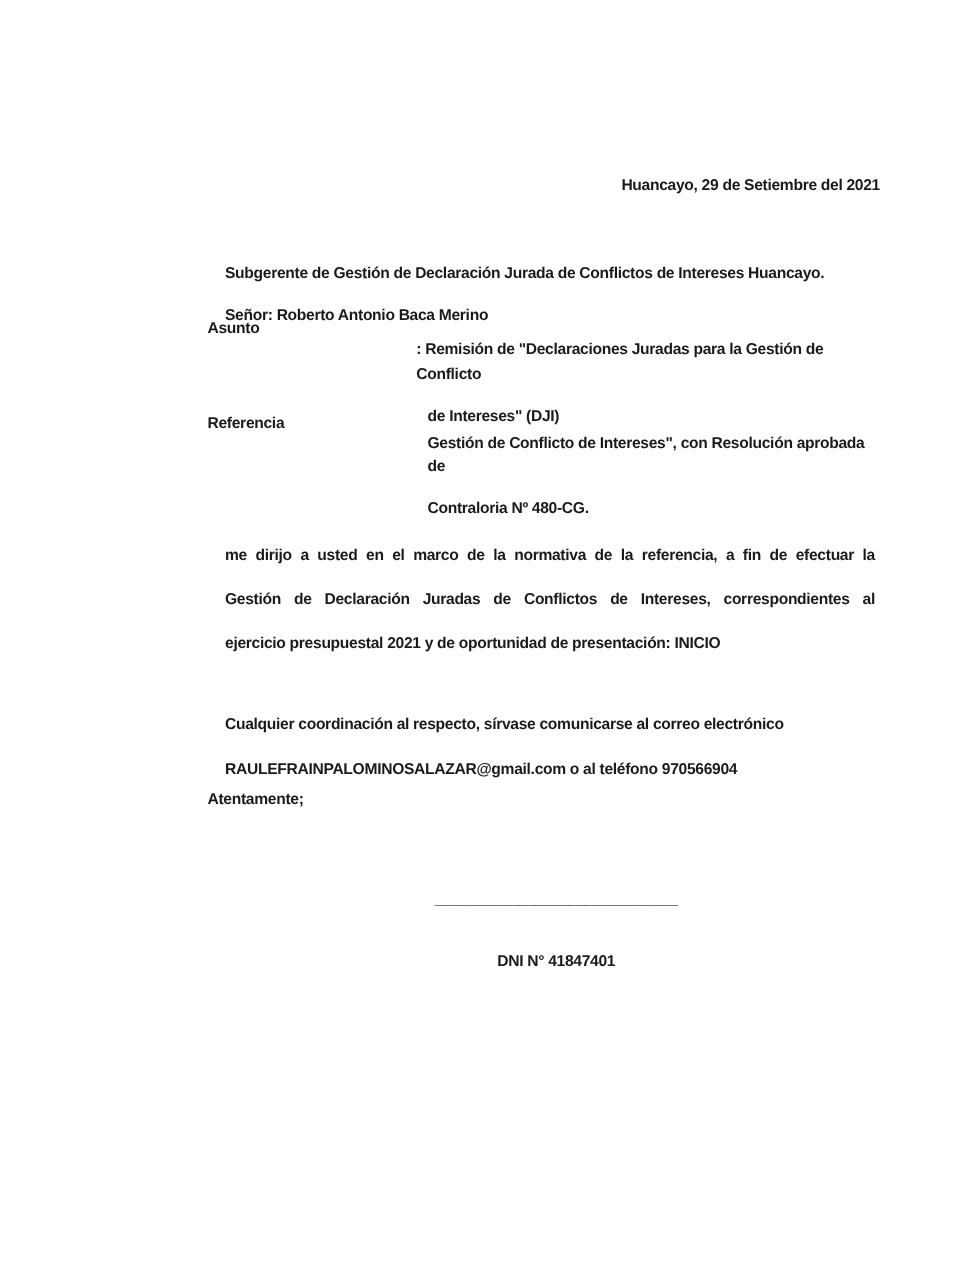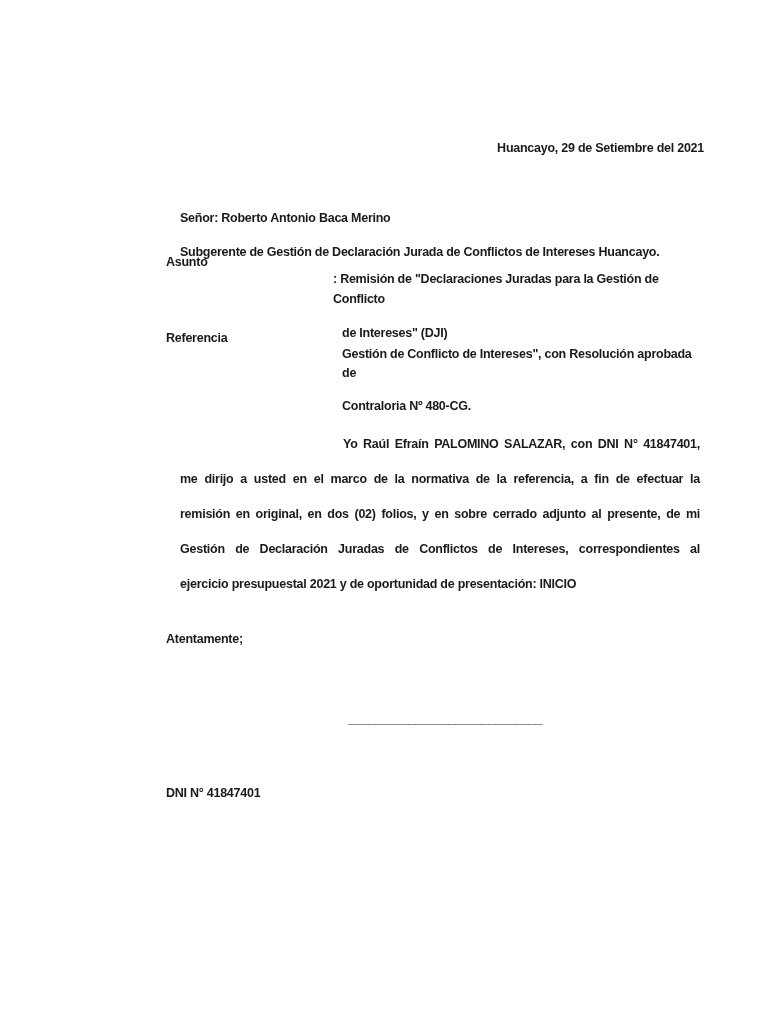--- a/index.html
+++ b/index.html
@@ -38,53 +38,55 @@
 
   
   .contact { top: 498px; left: 110px; width: 548px; line-height: 22px; }
 
   
   .closing { top: 574px; left: 110px; width: 300px; line-height: 18px; }
 
   
   .sig-rule { top: 654px; left: 110px; width: 558px; text-align: center; line-height: 18px; }
   .sig-name { top: 681px; left: 110px; width: 558px; text-align: center; line-height: 18px; }
-  .sig-dni  { top: 728px; left: 110px; width: 558px; line-height: 18px; }
+  .sig-dni  { top: 704px; left: 110px; width: 558px; text-align: center; line-height: 18px; }
 </style>
 </head>
 <body>
 
 <div class="page">
 
   <div class="abs date-line">Huancayo, 29 de Setiembre del 2021</div>
 
   <div class="abs recipient">
+    <div>Subgerente de Gestión de Declaración Jurada de Conflictos de Intereses Huancayo.</div>
     <div>Señor: Roberto Antonio Baca Merino</div>
-    <div>Subgerente de Gestión de Declaración Jurada de Conflictos de Intereses Huancayo.</div>
   </div>
 
   <div class="abs row-label subject-label">Asunto</div>
   <div class="abs row-value subject-value">
     <div>: Remisión de "Declaraciones Juradas para la Gestión de Conflicto</div>
     <div class="cont">de Intereses" (DJI)</div>
   </div>
 
   <div class="abs row-label reference-label">Referencia</div>
   <div class="abs row-value reference-value">
     <div class="cont">Gestión de Conflicto de Intereses", con Resolución aprobada de</div>
     <div class="cont">Contraloria Nº 480-CG.</div>
   </div>
 
   <div class="abs body-par">
-    <div class="jline first">Yo Raúl Efraín PALOMINO SALAZAR, con DNI N° 41847401,</div>
     <div class="jline">me dirijo a usted en el marco de la normativa de la referencia, a fin de efectuar la</div>
-    <div class="jline">remisión en original, en dos (02) folios, y en sobre cerrado adjunto al presente, de mi</div>
     <div class="jline">Gestión de Declaración Juradas de Conflictos de Intereses, correspondientes al</div>
     <div class="lastline">ejercicio presupuestal 2021 y de oportunidad de presentación: INICIO</div>
   </div>
 
+  <div class="abs contact">
+    <div>Cualquier coordinación al respecto, sírvase comunicarse al correo electrónico</div>
+    <div>RAULEFRAINPALOMINOSALAZAR@gmail.com o al teléfono 970566904</div>
+  </div>
 
   <div class="abs sig-rule">_____________________________</div>
 
   <div class="abs closing">Atentamente;</div>
   <div class="abs sig-dni">DNI N° 41847401</div>
 
 </div>
 
 </body></html>

